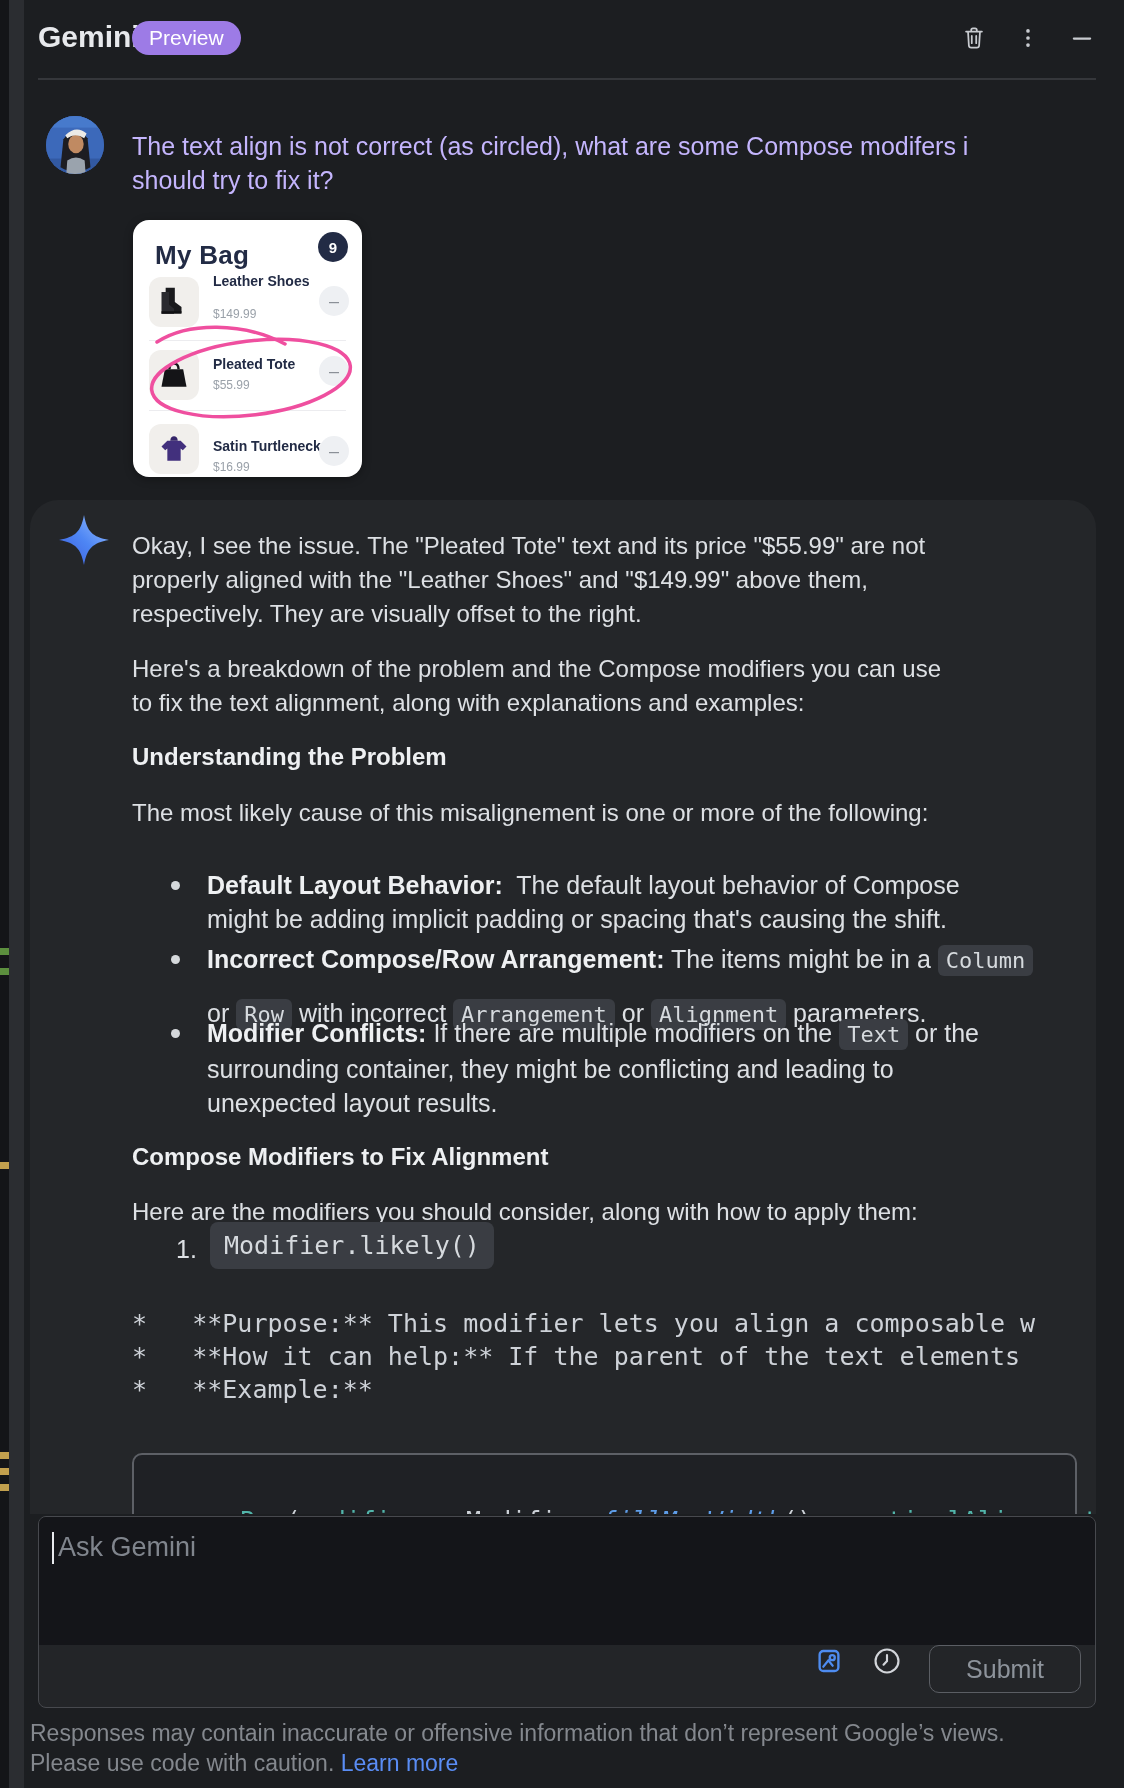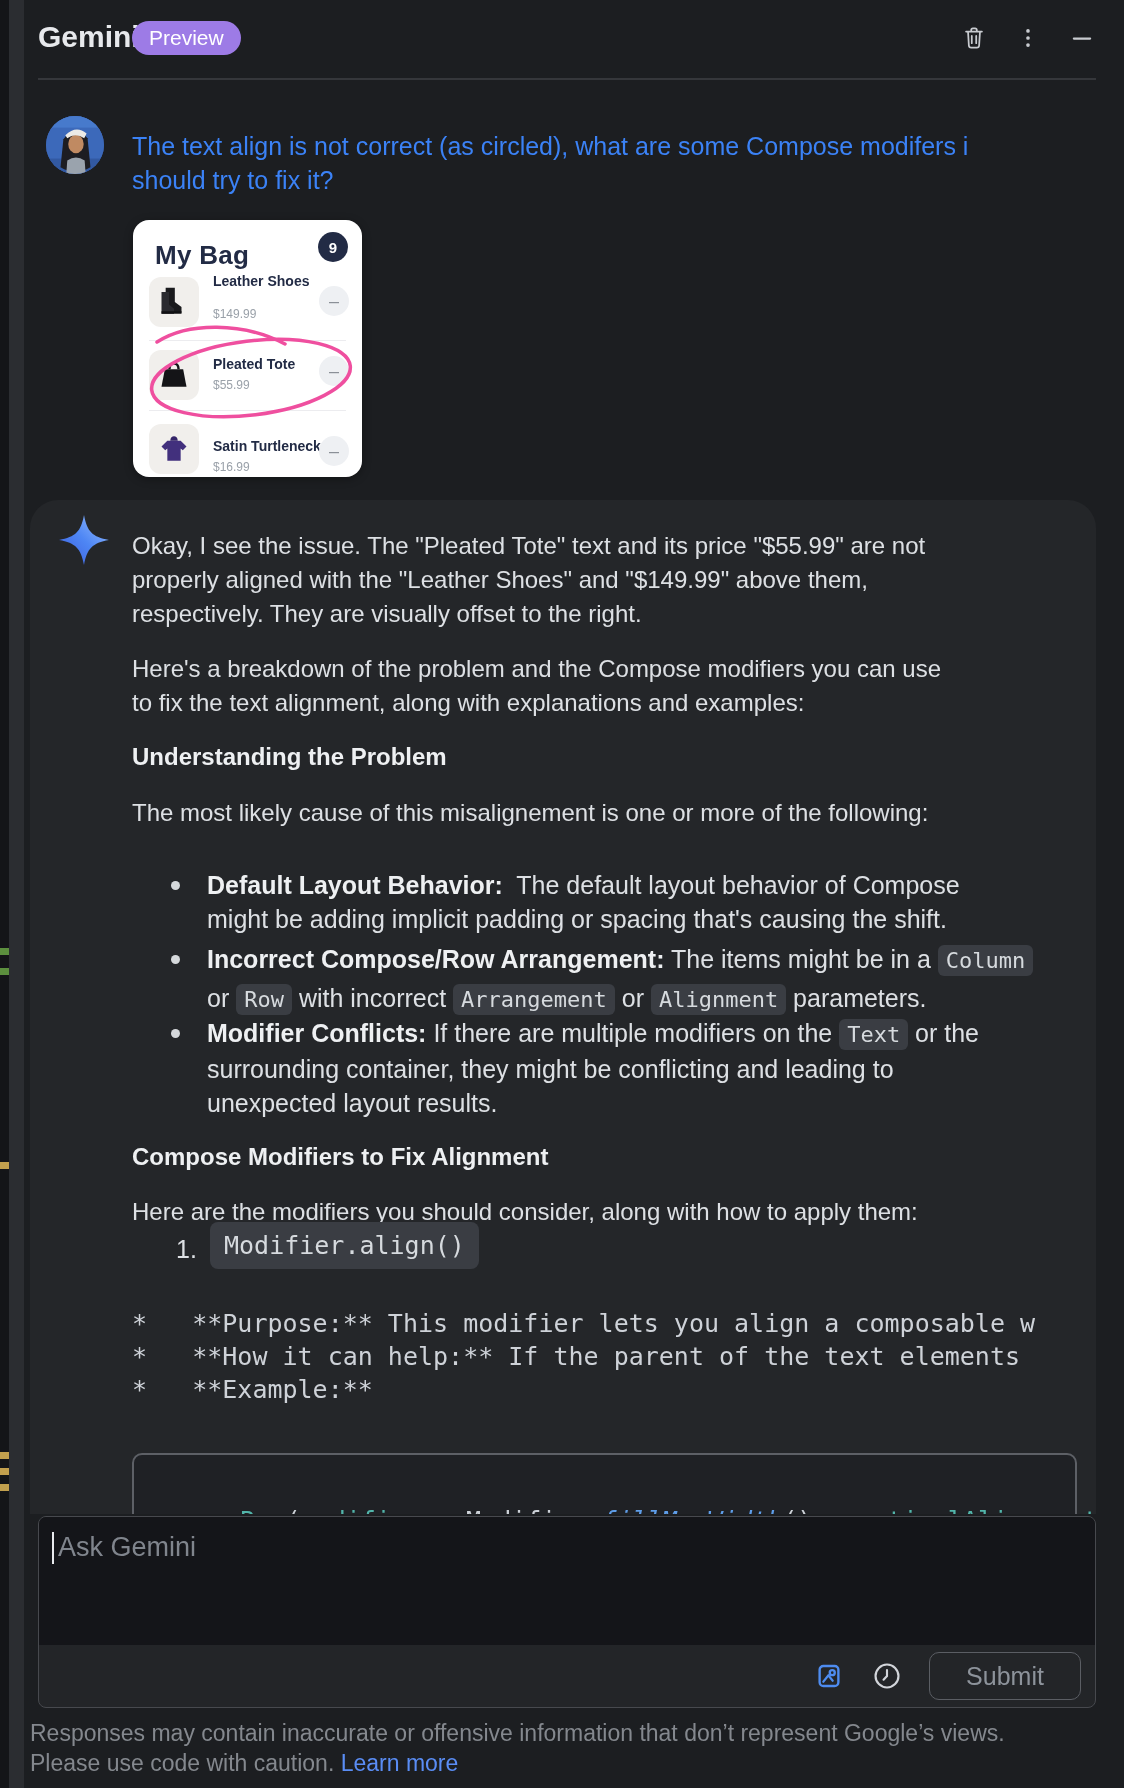--- a/index.html
+++ b/index.html
@@ -22,21 +22,21 @@
   .hdr-title{left:38px;top:20px;font-size:30px;font-weight:bold;color:#e7e9ec;}
   .hdr-badge{left:132px;top:21px;height:34px;padding:0 17px;border-radius:17px;
     background:#9d7be6;color:#ffffff;font-size:21px;display:flex;align-items:center;}
   .hdr-icons{right:26px;top:20px;display:flex;gap:22px;align-items:center;height:36px;}
   .icon-btn{width:32px;height:32px;display:flex;align-items:center;justify-content:center;cursor:pointer;}
   .hdr-divider{left:38px;top:78px;width:1058px;height:2px;background:#35373b;}
 
   
   .avatar{left:46px;top:116px;width:58px;height:58px;border-radius:50%;overflow:hidden;
     background:linear-gradient(180deg,#4a79c9,#2b4f93);}
-  .user-text{left:132px;top:129px;font-size:25px;line-height:34px;color:#3b82f6;}
+  .user-text{left:132px;top:129px;font-size:25px;line-height:34px;color:#c4b5fd;}
 
   
   .bag-card{left:133px;top:220px;width:229px;height:257px;background:#ffffff;border-radius:16px;
     box-shadow:0 2px 8px rgba(0,0,0,.35);}
   .bag-title{left:22px;top:20px;font-size:26px;font-weight:bold;color:#222b45;letter-spacing:.3px;}
   .bag-badge{left:185px;top:12px;width:30px;height:30px;border-radius:50%;background:#222b45;
     color:#ffffff;font-size:15px;font-weight:bold;display:flex;align-items:center;justify-content:center;}
   .thumb{left:16px;width:50px;height:50px;border-radius:12px;background:#f1efec;overflow:hidden;
     display:flex;align-items:center;justify-content:center;}
   .item-name{left:80px;font-size:14px;font-weight:bold;color:#222b45;white-space:nowrap;}
@@ -69,21 +69,21 @@
   .tk-p{color:#a9afb6;}
   .tk-pl{color:#cdd2d8;}
   .tk-fn{color:#5f9ee9;font-style:italic;}
 
   
   .input-box{left:38px;top:1516px;width:1056px;height:190px;border:1.5px solid #47494e;border-radius:8px;
     overflow:hidden;background:#232528;}
   .input-edit{left:0;top:0;width:100%;height:128px;background:#141519;cursor:text;}
   .caret{left:13px;top:15px;width:2px;height:32px;background:#e8eaed;}
   .placeholder{left:19px;top:15px;font-size:27px;color:#80858d;}
-  .input-toolbar{left:0;top:128px;width:100%;height:62px;display:flex;align-items:center;
+  .input-toolbar{left:0;top:128px;width:100%;height:62px;display:flex;align-items:flex-start;
     justify-content:flex-end;gap:26px;padding-right:14px;box-sizing:border-box;}
   .submit-btn{width:150px;height:46px;border:1.5px solid #5b5e64;border-radius:10px;background:transparent;
     color:#8d939b;font-size:25px;display:flex;align-items:center;justify-content:center;cursor:pointer;}
 
   
   .footer{left:30px;width:1066px;text-align:left;font-size:23px;color:#84888e;}
   .footer a{color:#5a8df5;text-decoration:none;}
 </style>
 </head>
 <body>
@@ -215,36 +215,36 @@
 
   <div class="abs bullet-dot" style="top:381px"></div>
   <div class="abs b-txt" style="top:368px">
     <div class="line"><b>Default Layout Behavior:</b><span>  The default layout behavior of Compose</span></div>
     <div class="line">might be adding implicit padding or spacing that's causing the shift.</div>
   </div>
 
   <div class="abs bullet-dot" style="top:455px"></div>
   <div class="abs b-txt" style="top:442px">
     <div class="line"><b>Incorrect Compose/Row Arrangement:</b><span> The items might be in a </span><span class="chip">Column</span></div>
-    <div class="line" style="margin-top:3px"><span>or </span><span class="chip">Row</span><span> with incorrect </span><span class="chip">Arrangement</span><span> or </span><span class="chip">Alignment</span><span> parameters.</span></div>
+    <div class="line" style="margin-top:18px"><span>or </span><span class="chip">Row</span><span> with incorrect </span><span class="chip">Arrangement</span><span> or </span><span class="chip">Alignment</span><span> parameters.</span></div>
   </div>
 
   <div class="abs bullet-dot" style="top:529px"></div>
   <div class="abs b-txt" style="top:516px">
     <div class="line"><b>Modifier Conflicts:</b><span> If there are multiple modifiers on the </span><span class="chip">Text</span><span> or the</span></div>
     <div class="line">surrounding container, they might be conflicting and leading to</div>
     <div class="line">unexpected layout results.</div>
   </div>
 
   <div class="abs txt hd" style="top:640px">Compose Modifiers to Fix Alignment</div>
 
   <div class="abs txt" style="top:695px">Here are the modifiers you should consider, along with how to apply them:</div>
 
   <div class="abs num" style="top:735px">1.</div>
-  <div class="abs big-chip" style="top:722px">Modifier.align()</div>
+  <div class="abs big-chip" style="top:722px">Modifier.likely()</div>
 
   <div class="abs mono-line" style="top:808px">*   **Purpose:** This modifier lets you align a composable w</div>
   <div class="abs mono-line" style="top:841px">*   **How it can help:** If the parent of the text elements</div>
   <div class="abs mono-line" style="top:874px">*   **Example:**</div>
 
   <div class="abs code-block">
     <div class="abs code-line">
       <span class="tk-kw">Row</span><span class="tk-pl">(</span><span class="tk-kw">modifier</span><span class="tk-p"> = </span><span class="tk-pl">Modifier</span><span class="tk-p">.</span><span class="tk-fn">fillMaxWidth</span><span class="tk-pl">()</span><span class="tk-p">, </span><span class="tk-kw">verticalAlignment</span>
     </div>
   </div>

